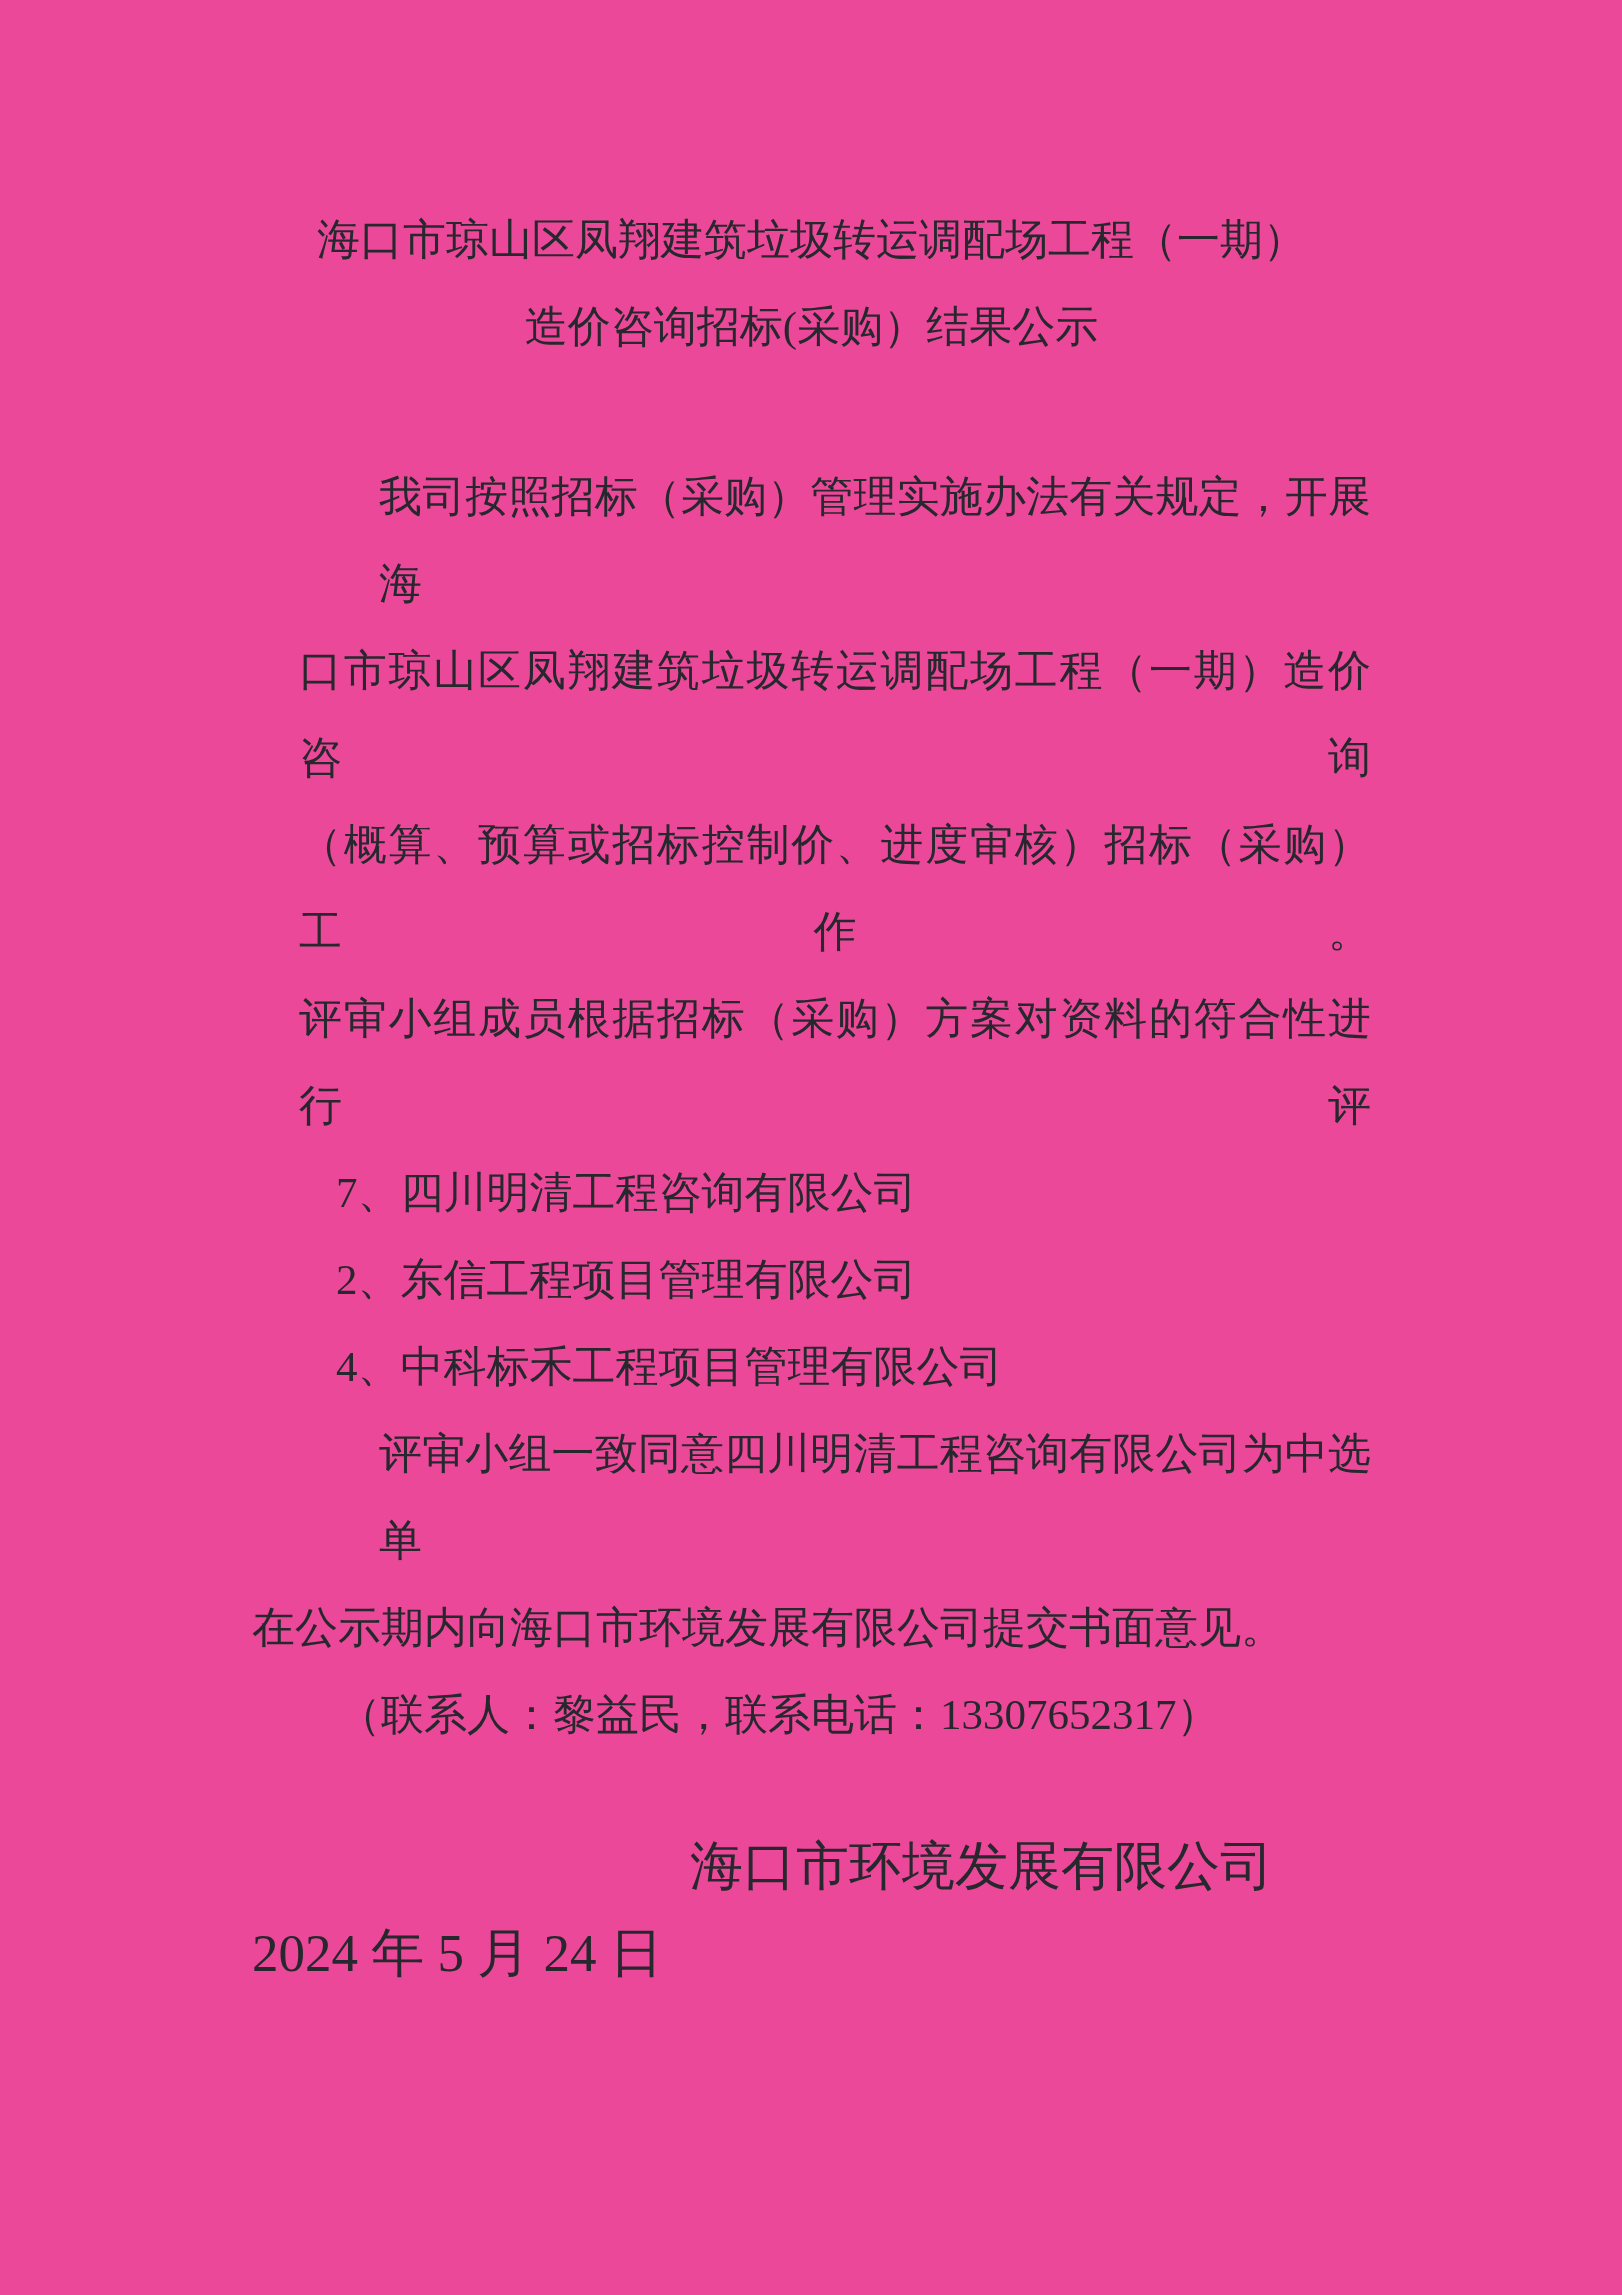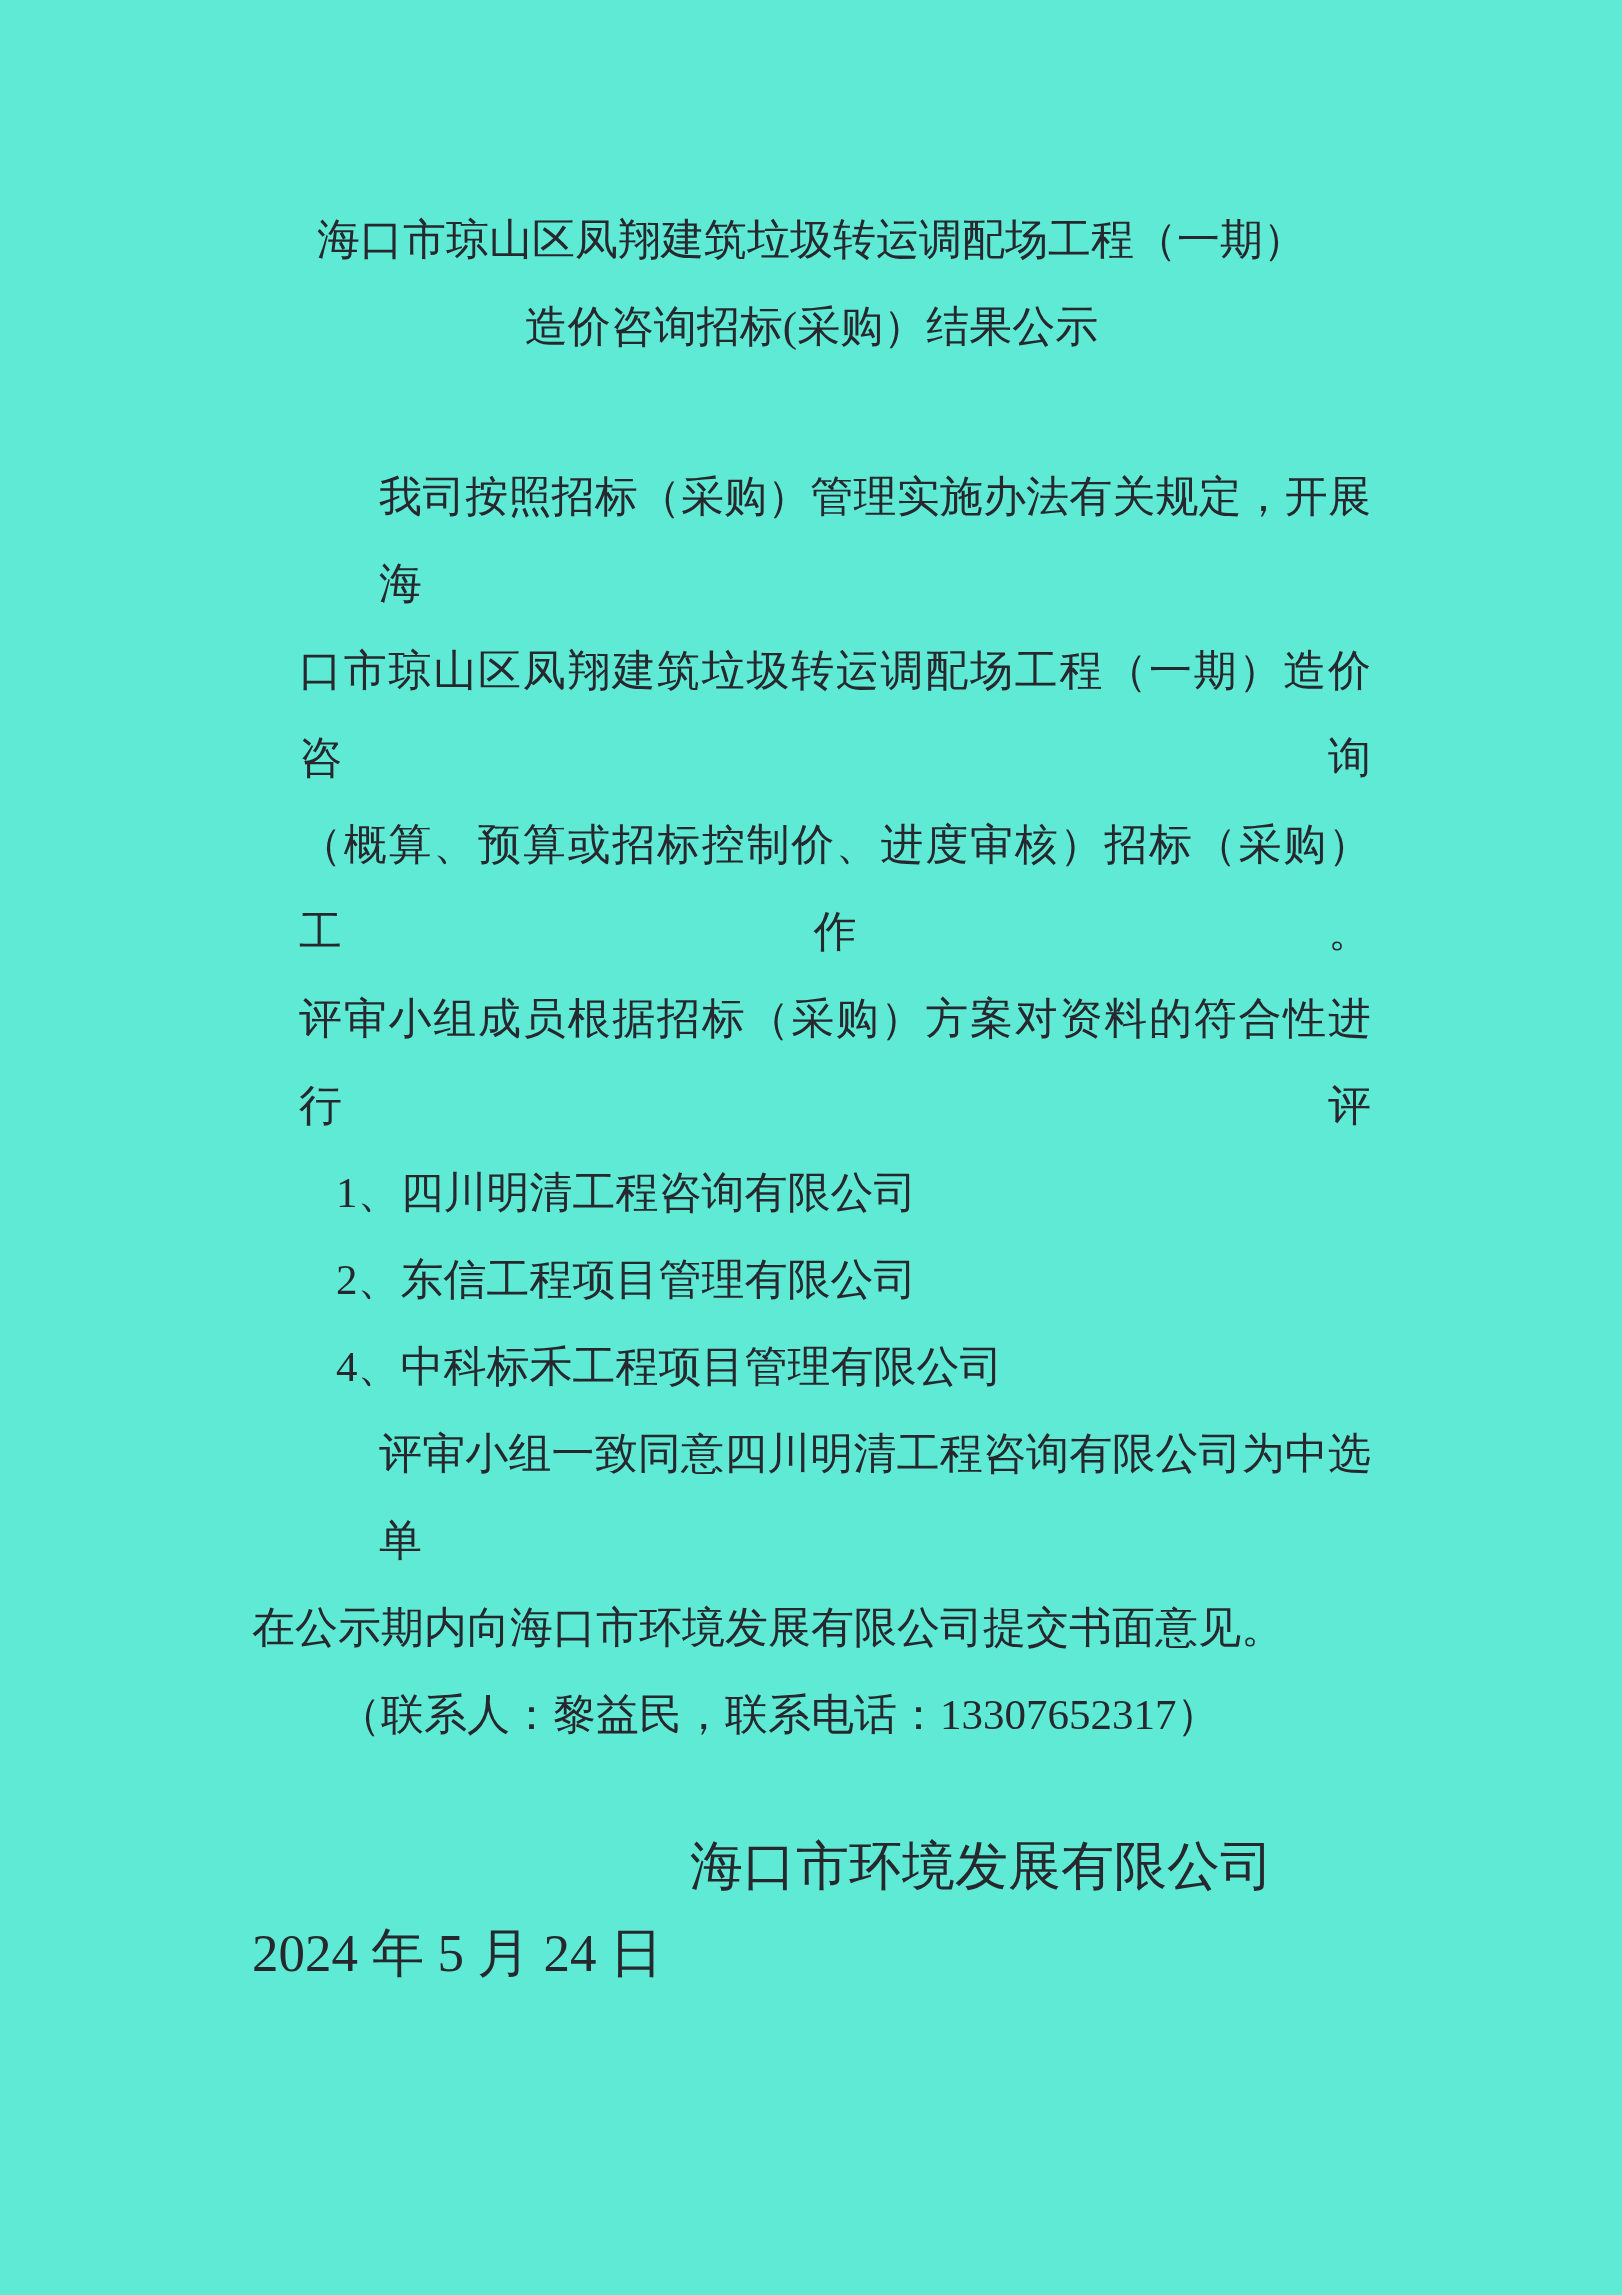--- a/index.html
+++ b/index.html
@@ -4,21 +4,21 @@
 <style>
   html, body {
     margin: 0;
     padding: 0;
     background: #ffffff;
   }
   .page {
     position: relative;
     width: 1623px;
     height: 2295px;
-    background: #5eead4;
+    background: #ec4899;
     color: #26282e;
     font-family: "Liberation Serif", "DejaVu Serif", serif;
     overflow: hidden;
   }
   .title-block {
     margin: 0 252px;
     padding-top: 196px;
     text-align: center;
     font-size: 43px;
     line-height: 87px;
@@ -68,21 +68,21 @@
     <div class="line">海口市琼山区凤翔建筑垃圾转运调配场工程（一期）</div>
     <div class="line">造价咨询招标(采购）结果公示</div>
   </div>
 
   <div class="body-block">
     <div class="line just indent2">我司按照招标（采购）管理实施办法有关规定，开展海</div>
     <div class="line just">口市琼山区凤翔建筑垃圾转运调配场工程（一期）造价咨询</div>
     <div class="line just">（概算、预算或招标控制价、进度审核）招标（采购）工作。</div>
     <div class="line just">评审小组成员根据招标（采购）方案对资料的符合性进行评</div>
 
-    <div class="line list-indent">1、四川明清工程咨询有限公司</div>
+    <div class="line list-indent">7、四川明清工程咨询有限公司</div>
     <div class="line list-indent">2、东信工程项目管理有限公司</div>
     <div class="line list-indent">4、中科标禾工程项目管理有限公司</div>
 
     <div class="line just indent2">评审小组一致同意四川明清工程咨询有限公司为中选单</div>
     <div class="line">在公示期内向海口市环境发展有限公司提交书面意见。</div>
 
     <div class="line contact-indent">（联系人：黎益民，联系电话：13307652317）</div>
   </div>
 
   <div class="signature-block">

